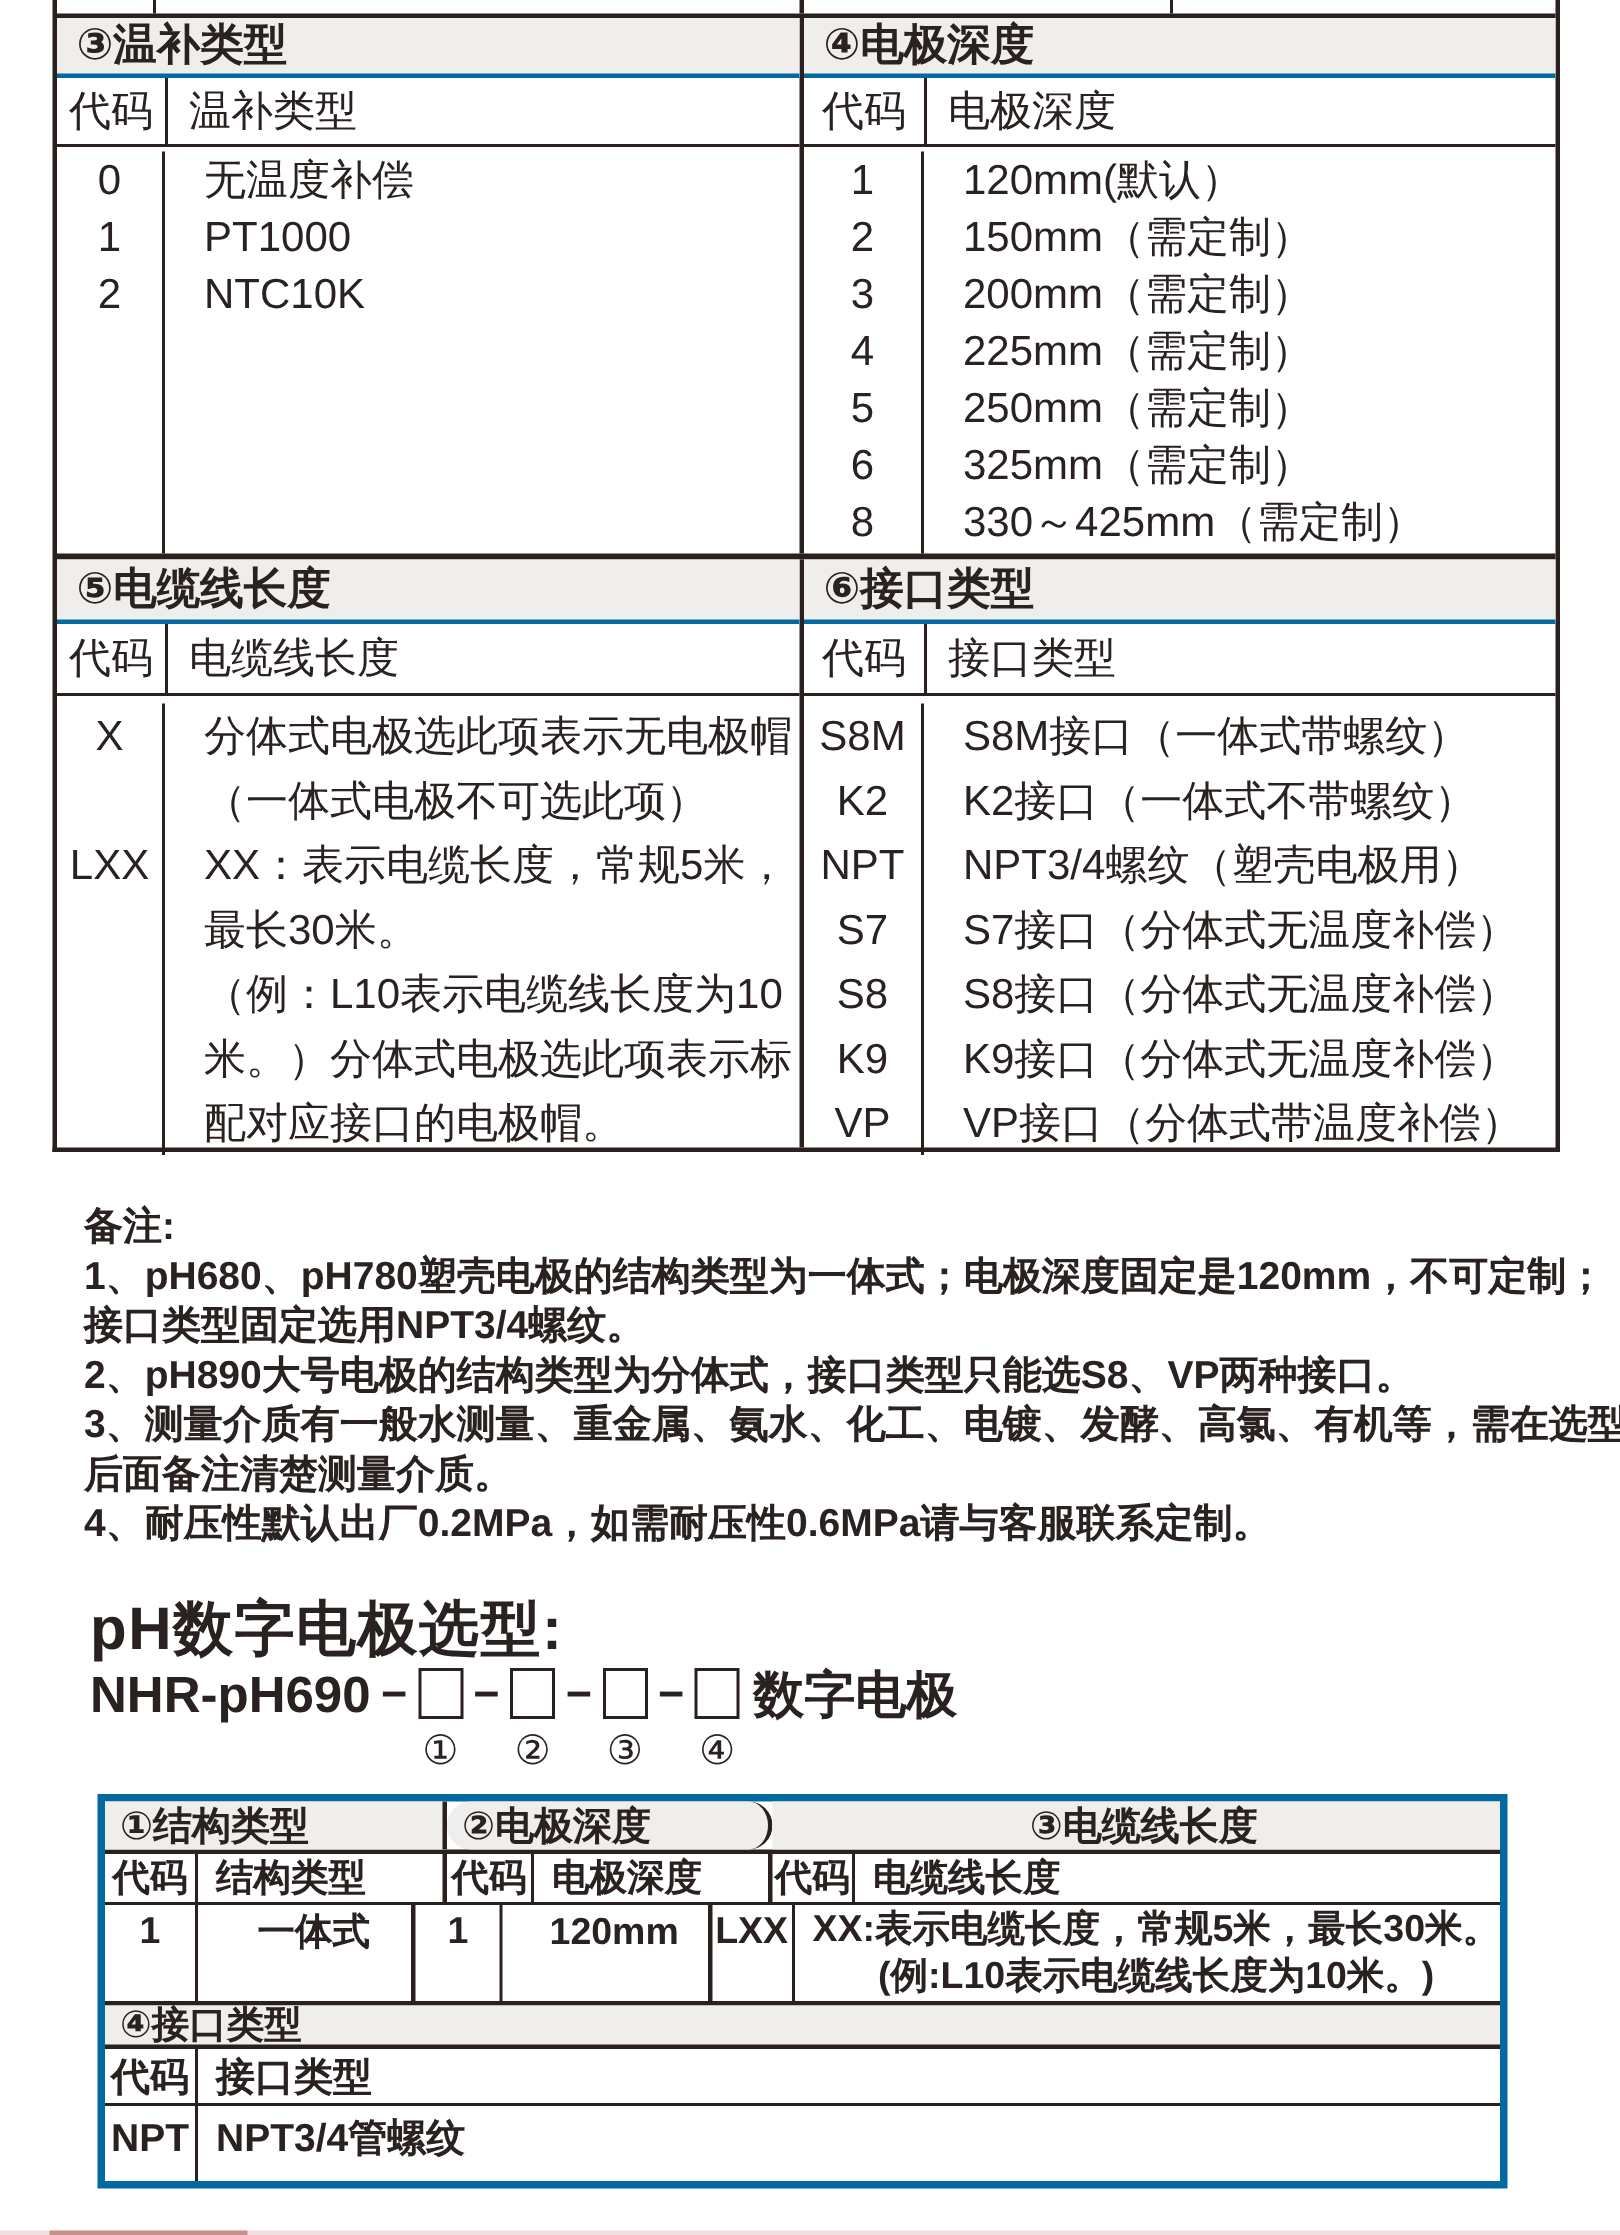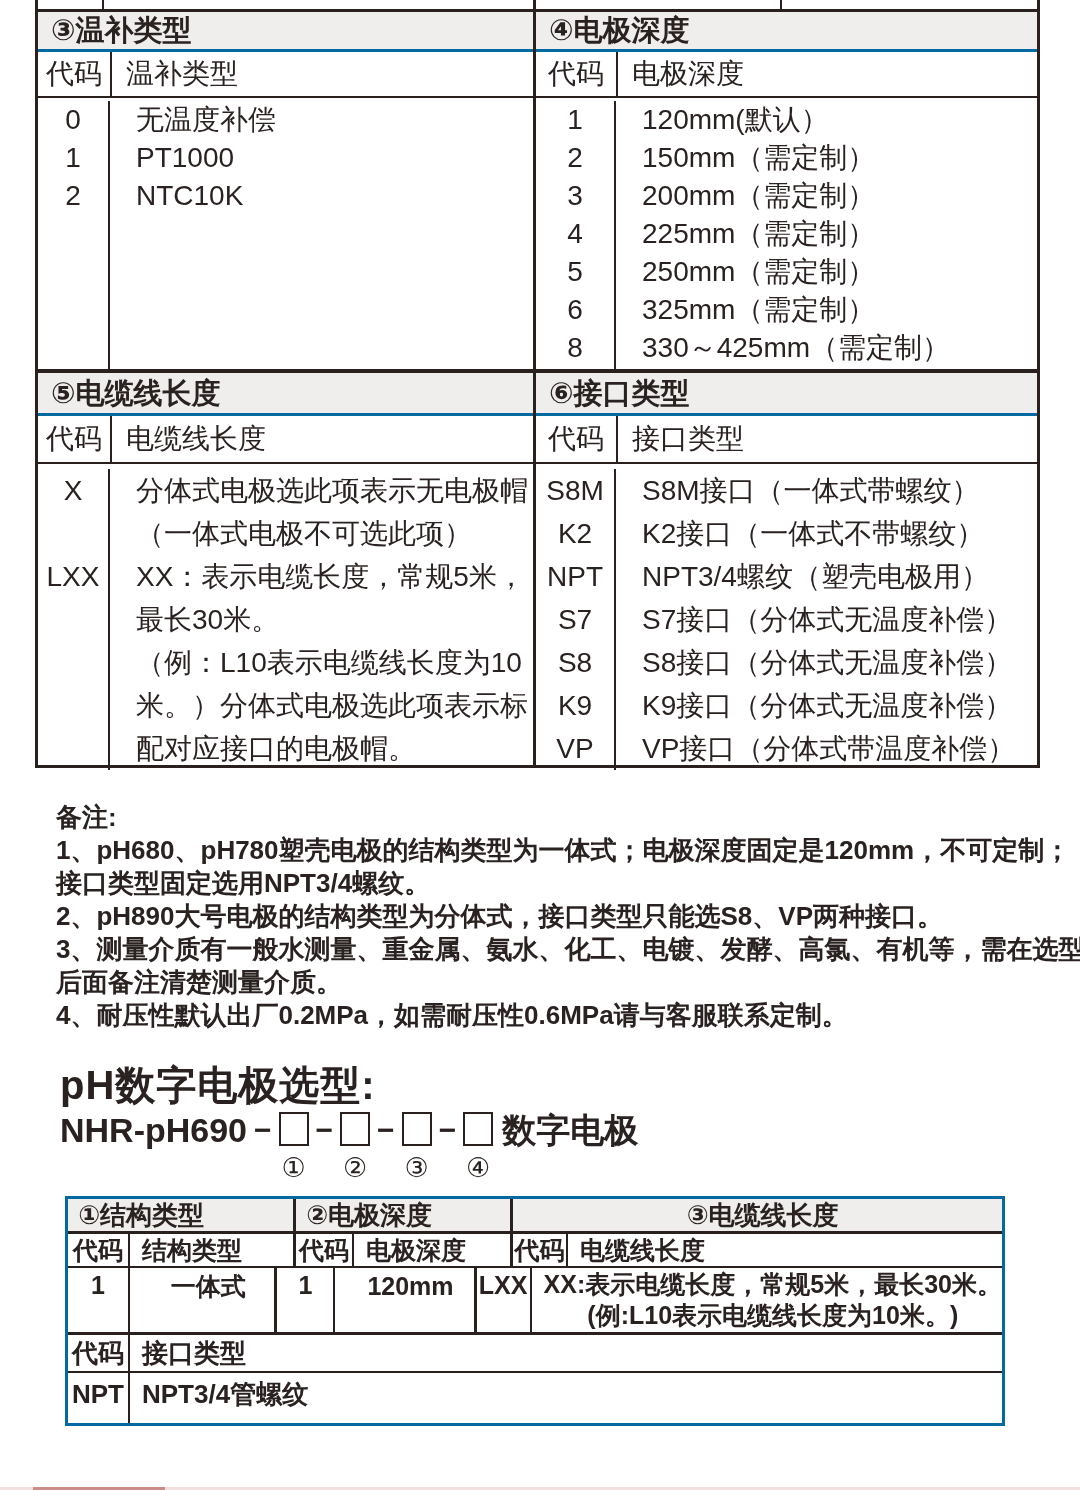--- a/index.html
+++ b/index.html
@@ -45,25 +45,25 @@
   
   .sel-heading{position:absolute;left:60px;top:1058px;font-size:40px;font-weight:bold;letter-spacing:1px;}
   .model-line{position:absolute;left:60px;top:1112px;display:flex;align-items:flex-start;font-weight:bold;}
   .model-prefix{font-size:34px;line-height:36px;white-space:nowrap;}
   .mdash{font-size:30px;line-height:36px;margin:0 7px;}
   .slot{display:flex;flex-direction:column;align-items:center;}
   .code-box{width:26px;height:30px;border:2px solid #2a211e;background:#fff;}
   .circle{margin-top:8px;font-size:27px;line-height:28px;font-weight:normal;font-family:"DejaVu Sans","Liberation Sans",sans-serif;}
   .model-suffix{font-size:34px;line-height:36px;margin-left:9px;white-space:nowrap;}
   
-  .order-table{position:absolute;left:65px;top:1196px;width:940px;border:3px solid #0369a1;box-sizing:border-box;background:#fff;font-weight:bold;}
+  .order-table{position:absolute;left:65px;top:1196px;width:940px;border:5px solid #0369a1;box-sizing:border-box;background:#fff;font-weight:bold;}
   .o-bands{display:flex;height:32px;line-height:32px;border-bottom:3px solid #2a211e;font-size:26px;}
   .o-band{background:#efeeec;box-sizing:border-box;padding-left:10px;white-space:nowrap;}
   .ob1{width:228px;border-right:3px solid #2a211e;}
-  .ob2{width:217px;border-right:3px solid #2a211e;}
+  .ob2{width:217px;border-right:3px solid #2a211e;border-radius:16px;}
   .ob3{flex:1;text-align:center;}
   .o-hrow{display:flex;height:32px;line-height:32px;border-bottom:2px solid #2a211e;font-size:25px;}
   .o-drow{display:flex;height:64px;border-bottom:3px solid #2a211e;font-size:25px;}
   .og{display:flex;box-sizing:border-box;}
   .og1{width:228px;border-right:3px solid #2a211e;}
   .og2{width:217px;border-right:3px solid #2a211e;}
   .og3{flex:1;}
   .o-code1{width:62px;border-right:2px solid #2a211e;text-align:center;box-sizing:border-box;}
   .o-code2{width:58px;border-right:2px solid #2a211e;text-align:center;box-sizing:border-box;}
   .o-code3{width:55px;border-right:2px solid #2a211e;text-align:center;box-sizing:border-box;}
@@ -265,20 +265,21 @@
         <div class="o-val">120mm</div>
       </div>
       <div class="og og3">
         <div class="o-code3">LXX</div>
         <div class="o-val o-cable">
           <div class="oln">XX:表示电缆长度，常规5米，最长30米。</div>
           <div class="oln">(例:L10表示电缆线长度为10米。)</div>
         </div>
       </div>
     </div>
+    <div class="o-band-full">④接口类型</div>
     <div class="o-hrow2">
       <div class="o-code1">代码</div>
       <div class="o-val">接口类型</div>
     </div>
     <div class="o-drow2">
       <div class="o-code1">NPT</div>
       <div class="o-val">NPT3/4管螺纹</div>
     </div>
   </div>
 

